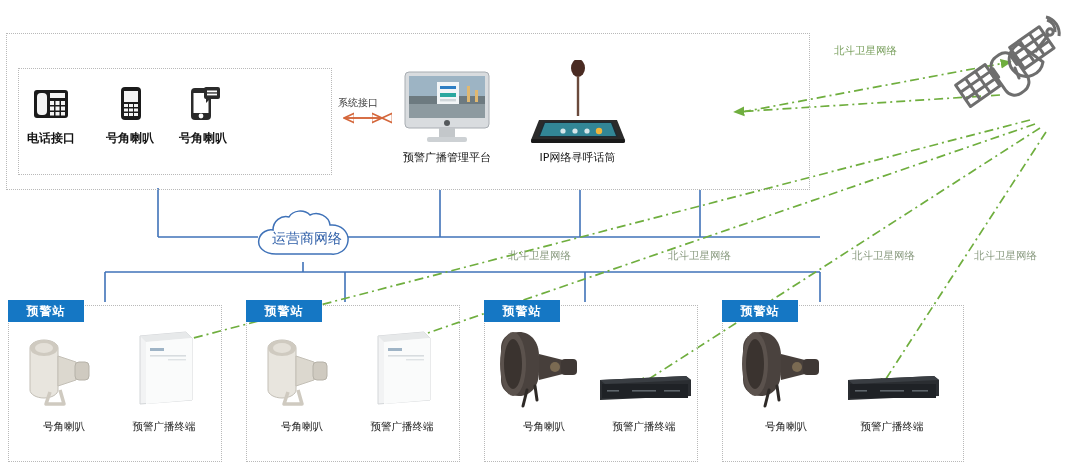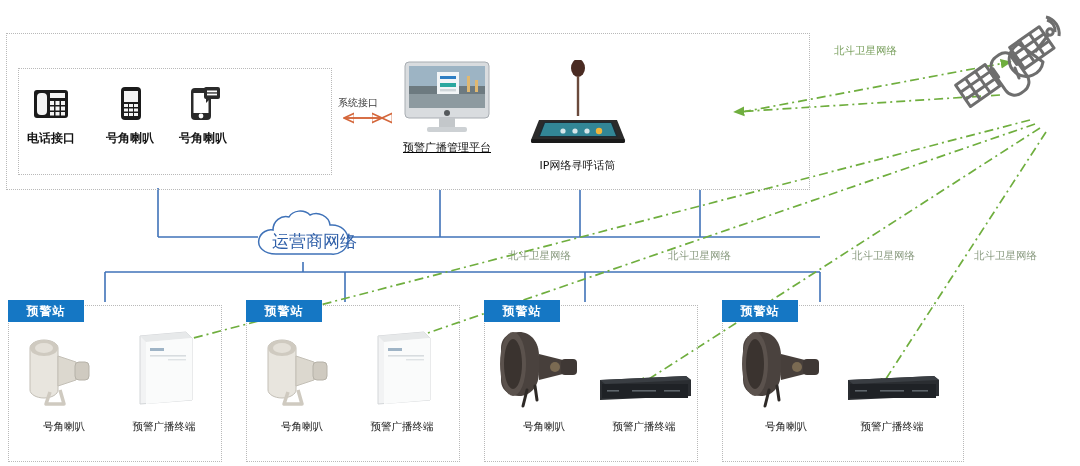--- a/index.html
+++ b/index.html
@@ -24,21 +24,21 @@
 
   
   .ifc{position:absolute;display:flex;flex-direction:column;align-items:center;}
   .ifc .lab{font-size:12px;font-weight:bold;color:#111;margin-top:4px;white-space:nowrap;}
 
   
   .flabel{position:absolute;white-space:nowrap;}
   .sysif{font-size:10px;color:#3a3a3a;}
   .bdlabel{font-size:10.5px;color:#8a9b80;}
   .bdlabel.green{color:#7ba15f;}
-  .cloudtxt{position:absolute;font-size:17px;color:#2f5fa8;white-space:nowrap;}
+  .cloudtxt{position:absolute;font-size:14px;color:#2f5fa8;white-space:nowrap;}
 </style>
 </head>
 <body>
 
 <div class="stage">
 
   <svg class="wires" viewBox="0 0 1080 466">
     <defs>
       <marker id="garrow" markerWidth="7" markerHeight="7" refX="5.5" refY="3.5" orient="auto">
         <path d="M0,0.6 L6.6,3.5 L0,6.4 Z" fill="#6fae3e"></path>
@@ -153,21 +153,21 @@
             <rect x="27" y="13.6" width="10" height="1.8"></rect>
           </g>
       </svg>
     </span>
     <span class="lab">号角喇叭</span>
   </div>
 
 
   <div class="flabel sysif" style="left:338px;top:96px;">系统接口</div>
 
-  <div class="cell" style="left:392px;top:60px;width:110px;text-decoration:underline;">
+  <div class="cell" style="left:392px;top:70px;width:110px;">
     <span class="iconwrap">
       <svg width="100" height="78" viewBox="0 0 100 78">
         <rect x="8" y="2" width="84" height="56" rx="4" fill="#d9dcdf" stroke="#a8adb2" stroke-width="1"></rect>
         <rect x="12" y="6" width="76" height="42" fill="#3e4a52"></rect>
         <rect x="12" y="6" width="76" height="20" fill="#9db4c4"></rect>
         <rect x="12" y="26" width="76" height="22" fill="#6d7a80"></rect>
         <rect x="12" y="34" width="76" height="14" fill="#8d9aa0"></rect>
         <rect x="40" y="12" width="22" height="22" fill="#f2f5f7"></rect>
         <rect x="43" y="16" width="16" height="3" fill="#2f7fc4"></rect>
         <rect x="43" y="23" width="16" height="4" fill="#2aa8a0"></rect>
@@ -192,21 +192,21 @@
         <path d="M20,63 L86,63 L91,76 L15,76 Z" fill="#3aa6b8" opacity="0.75"></path>
         <g fill="#ffffff" opacity="0.8">
           <circle cx="38" cy="71" r="2.6"></circle>
             <circle cx="50" cy="71" r="2.6"></circle>
             <circle cx="62" cy="71" r="2.6"></circle>
         </g>
         <circle cx="74" cy="71" r="3.2" fill="#f2b63c"></circle>
         <rect x="6" y="79" width="94" height="4" rx="1.6" fill="#1a1a1a"></rect>
       </svg>
     </span>
-    <span class="cap" style="margin-top:12px;">IP网络寻呼话筒</span>
+    <span class="cap" style="margin-top:4px;">IP网络寻呼话筒</span>
   </div>
 
 
   <div class="cell" style="left:952px;top:8px;width:120px;">
     <span class="iconwrap">
       <svg width="118" height="126" viewBox="0 0 118 126">
         <g fill="none" stroke="#6e6e6e" stroke-width="3" stroke-linejoin="round">
 
           <rect x="44" y="44" width="26" height="44" rx="11" transform="rotate(-35 57 66)"></rect>
 

